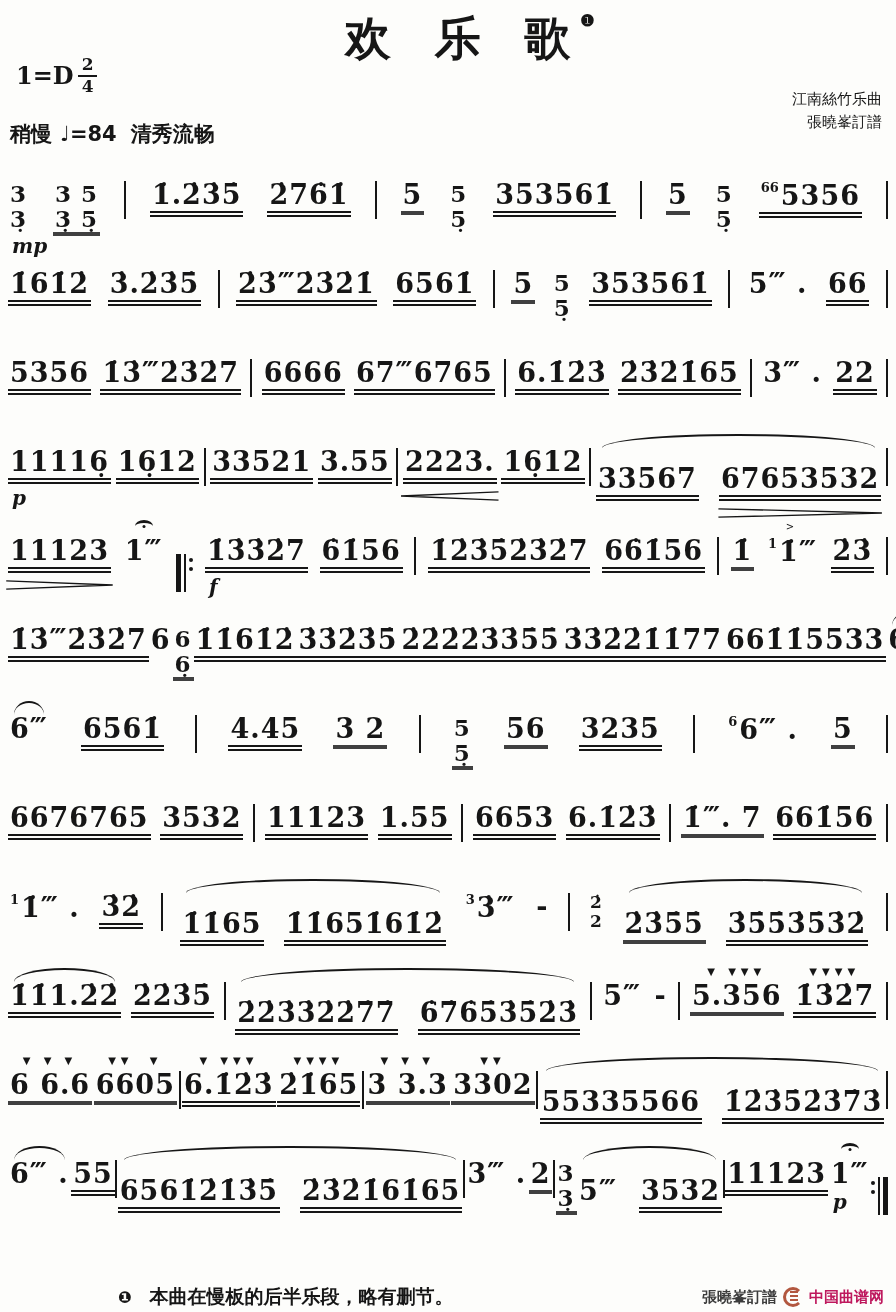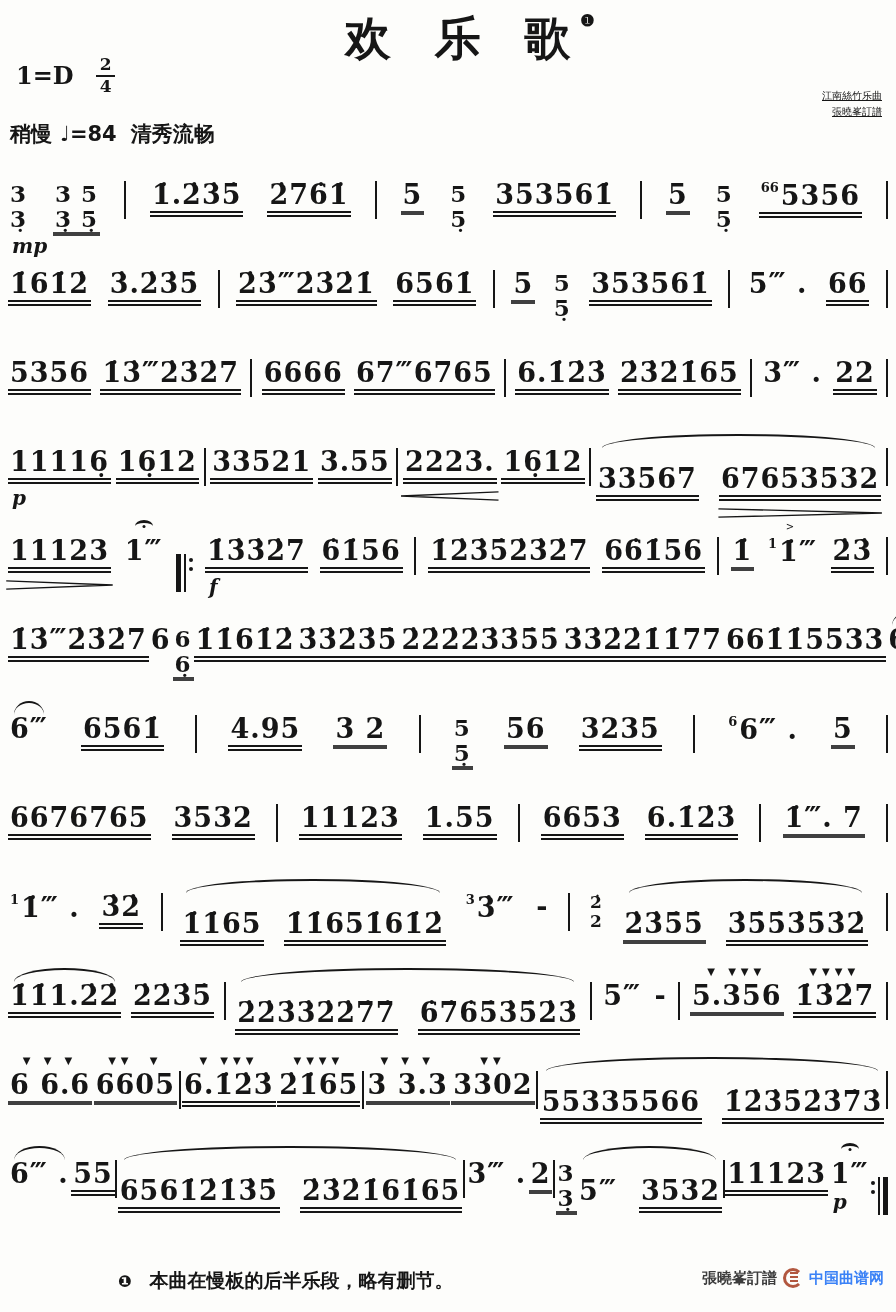--- a/index.html
+++ b/index.html
@@ -9,30 +9,30 @@
     font-family:"DejaVu Serif","Liberation Serif",serif;overflow:hidden;
   }
   
   .header{position:relative;height:158px;}
   .title{
     position:absolute;top:8px;left:0;width:100%;margin:0;text-align:center;
     font-size:46px;font-weight:bold;letter-spacing:0.95em;text-indent:0.95em;
     font-family:"DejaVu Serif","Liberation Serif",serif;
   }
   .title-note{font-size:16px;vertical-align:28px;letter-spacing:0;margin-left:-34px;}
-  .keysig{position:absolute;left:16px;top:56px;display:flex;align-items:center;gap:22px;
+  .keysig{position:absolute;left:16px;top:56px;display:flex;align-items:center;gap:4px;
     font-weight:bold;font-size:24px;}
   .ts{display:inline-flex;flex-direction:column;align-items:center;line-height:1.05;font-size:17px;}
   .ts-top{border-bottom:2px solid #161616;padding:0 4px 1px;}
   .ts-bot{padding-top:1px;}
   .tempo{position:absolute;left:10px;top:120px;font-size:21px;font-weight:bold;
     font-family:"DejaVu Sans","Liberation Sans",sans-serif;}
   .tempo .mm{font-family:"DejaVu Sans",sans-serif;font-weight:bold;margin:0 14px 0 8px;text-align:center;}
-  .credits{position:absolute;right:14px;top:88px;text-align:right;font-size:10px;line-height:1.55;
-    font-family:"DejaVu Sans","Liberation Sans",sans-serif;text-decoration:underline;}
+  .credits{position:absolute;right:14px;top:88px;text-align:right;font-size:15px;line-height:1.55;
+    font-family:"DejaVu Sans","Liberation Sans",sans-serif;}
   
   .score{padding:6px 8px 0 8px;}
   .score-line{display:flex;justify-content:space-between;align-items:flex-start;
     height:70px;margin-bottom:19px;}
   .grp{position:relative;display:inline-flex;align-items:flex-start;padding-top:17px;}
   .note{display:inline-block;font-size:27px;font-weight:bold;line-height:1.05;
     letter-spacing:1px;padding:0 2px;white-space:pre;}
   .u1{border-bottom:4px solid #404040;padding-bottom:2px;}
   .u2{border-bottom:6px double #161616;padding-bottom:2px;}
   .stack{display:inline-flex;flex-direction:column;align-items:center;line-height:1.1;
@@ -52,31 +52,31 @@
   .acc{position:absolute;top:1px;left:0;width:100%;text-align:center;font-size:10px;
     letter-spacing:5px;white-space:pre;font-family:"DejaVu Sans",sans-serif;}
   .dyn{position:absolute;bottom:-26px;left:4px;font-style:italic;font-weight:bold;font-size:20px;}
   .fermata{position:absolute;top:0;left:50%;transform:translateX(-50%);
     width:18px;height:9px;border-top:3px solid #161616;border-radius:50% 50% 0 0;}
   .fermata::after{content:"";position:absolute;top:2px;left:50%;transform:translateX(-50%);
     width:3px;height:3px;background:#161616;border-radius:50%;}
   .hp{position:absolute;left:-4px;right:-4px;bottom:-17px;height:10px;}
   .hp svg{width:100%;height:100%;display:block;}
   
-  .footer{position:absolute;left:0;right:0;bottom:18px;display:flex;
-    justify-content:space-between;align-items:flex-start;padding:0 12px 0 118px;margin-top:12px;}
+  .footer{position:absolute;left:0;right:0;bottom:2px;display:flex;
+    justify-content:space-between;align-items:center;padding:0 12px 0 118px;margin-top:12px;}
   .footnote{font-size:19px;font-weight:bold;}
   .footnote .marker{font-family:"DejaVu Sans",sans-serif;margin-right:18px;font-size:16px;}
   .uploader{display:flex;align-items:center;gap:6px;font-size:15px;font-weight:bold;
     font-family:"DejaVu Sans","Liberation Sans",sans-serif;color:#3c3c3c;}
   .logo-c{position:relative;width:14px;height:14px;border:3px solid #b2573f;
     border-radius:50%;border-right-color:transparent;display:inline-block;}
   .logo-c i{position:absolute;left:4px;display:block;width:8px;height:2px;background:#b2573f;}
   .logo-c i:nth-child(1){top:1px;} .logo-c i:nth-child(2){top:5px;} .logo-c i:nth-child(3){top:9px;}
-  .site-name{color:#3b82f6;}
+  .site-name{color:#be185d;}
 </style>
 </head>
 <body>
 
 <div class="page">
 
   <header class="header">
     <h1 class="title"><span>欢乐歌</span><sup class="title-note">❶</sup></h1>
 
     <div class="keysig">
@@ -324,21 +324,21 @@
       </div>
       <div class="score-line">
         <div class="grp slur">
           <span class="note">6‴</span>
         </div>
         <div class="grp">
           <span class="note u2">6561̇</span>
         </div>
         <div class="bar"></div>
         <div class="grp">
-          <span class="note u2">4.95</span>
+          <span class="note u2">4.45</span>
         </div>
         <div class="grp">
           <span class="note u1">3 2</span>
         </div>
         <div class="bar"></div>
         <div class="grp">
           <span class="stack u1"><span>5</span><span>5̣</span></span>
         </div>
         <div class="grp">
           <span class="note u1">56</span>
@@ -372,20 +372,23 @@
         <div class="bar"></div>
         <div class="grp">
           <span class="note u2">6653</span>
         </div>
         <div class="grp">
           <span class="note u2">6.1̇2̇3̇</span>
         </div>
         <div class="bar"></div>
         <div class="grp">
           <span class="note u1">1̇‴. 7</span>
+        </div>
+        <div class="grp">
+          <span class="note u2">661̇56</span>
         </div>
         <div class="bar"></div>
       </div>
       <div class="score-line">
         <div class="grp">
           <span class="note"><sup class="gracenote">1</sup>1̇‴ .</span>
         </div>
         <div class="grp">
           <span class="note u2">3̇2̇</span>
         </div>

